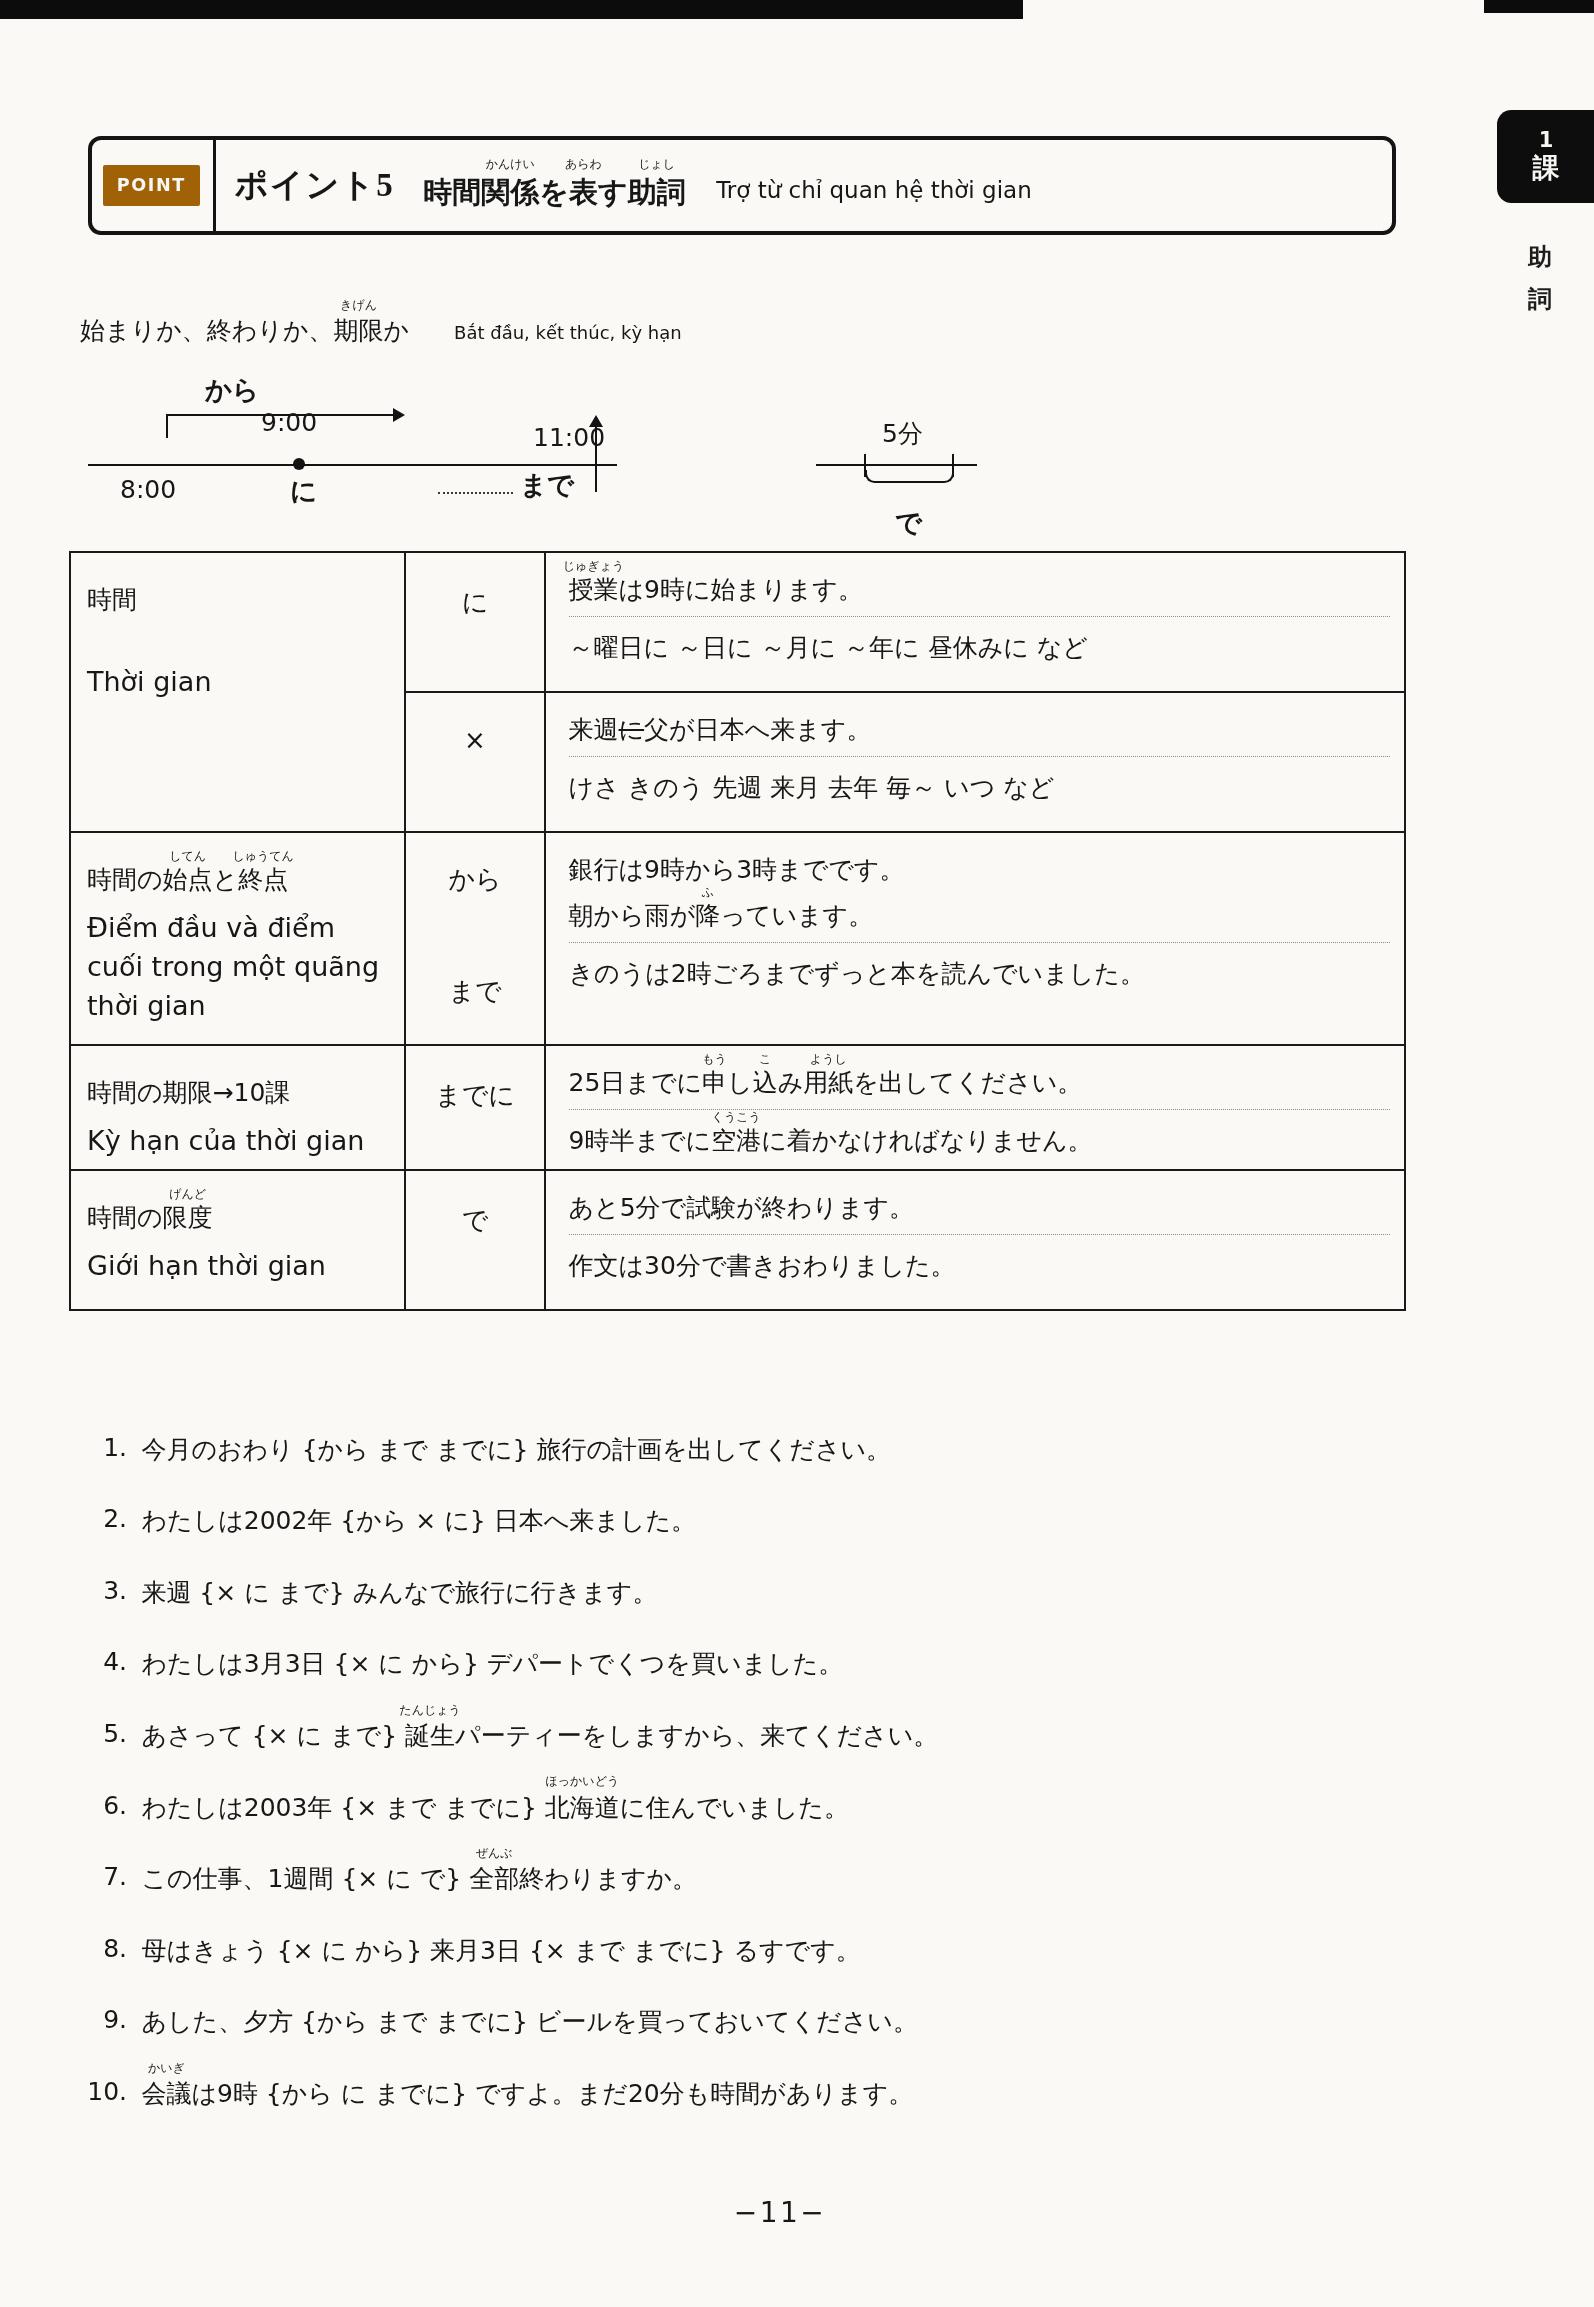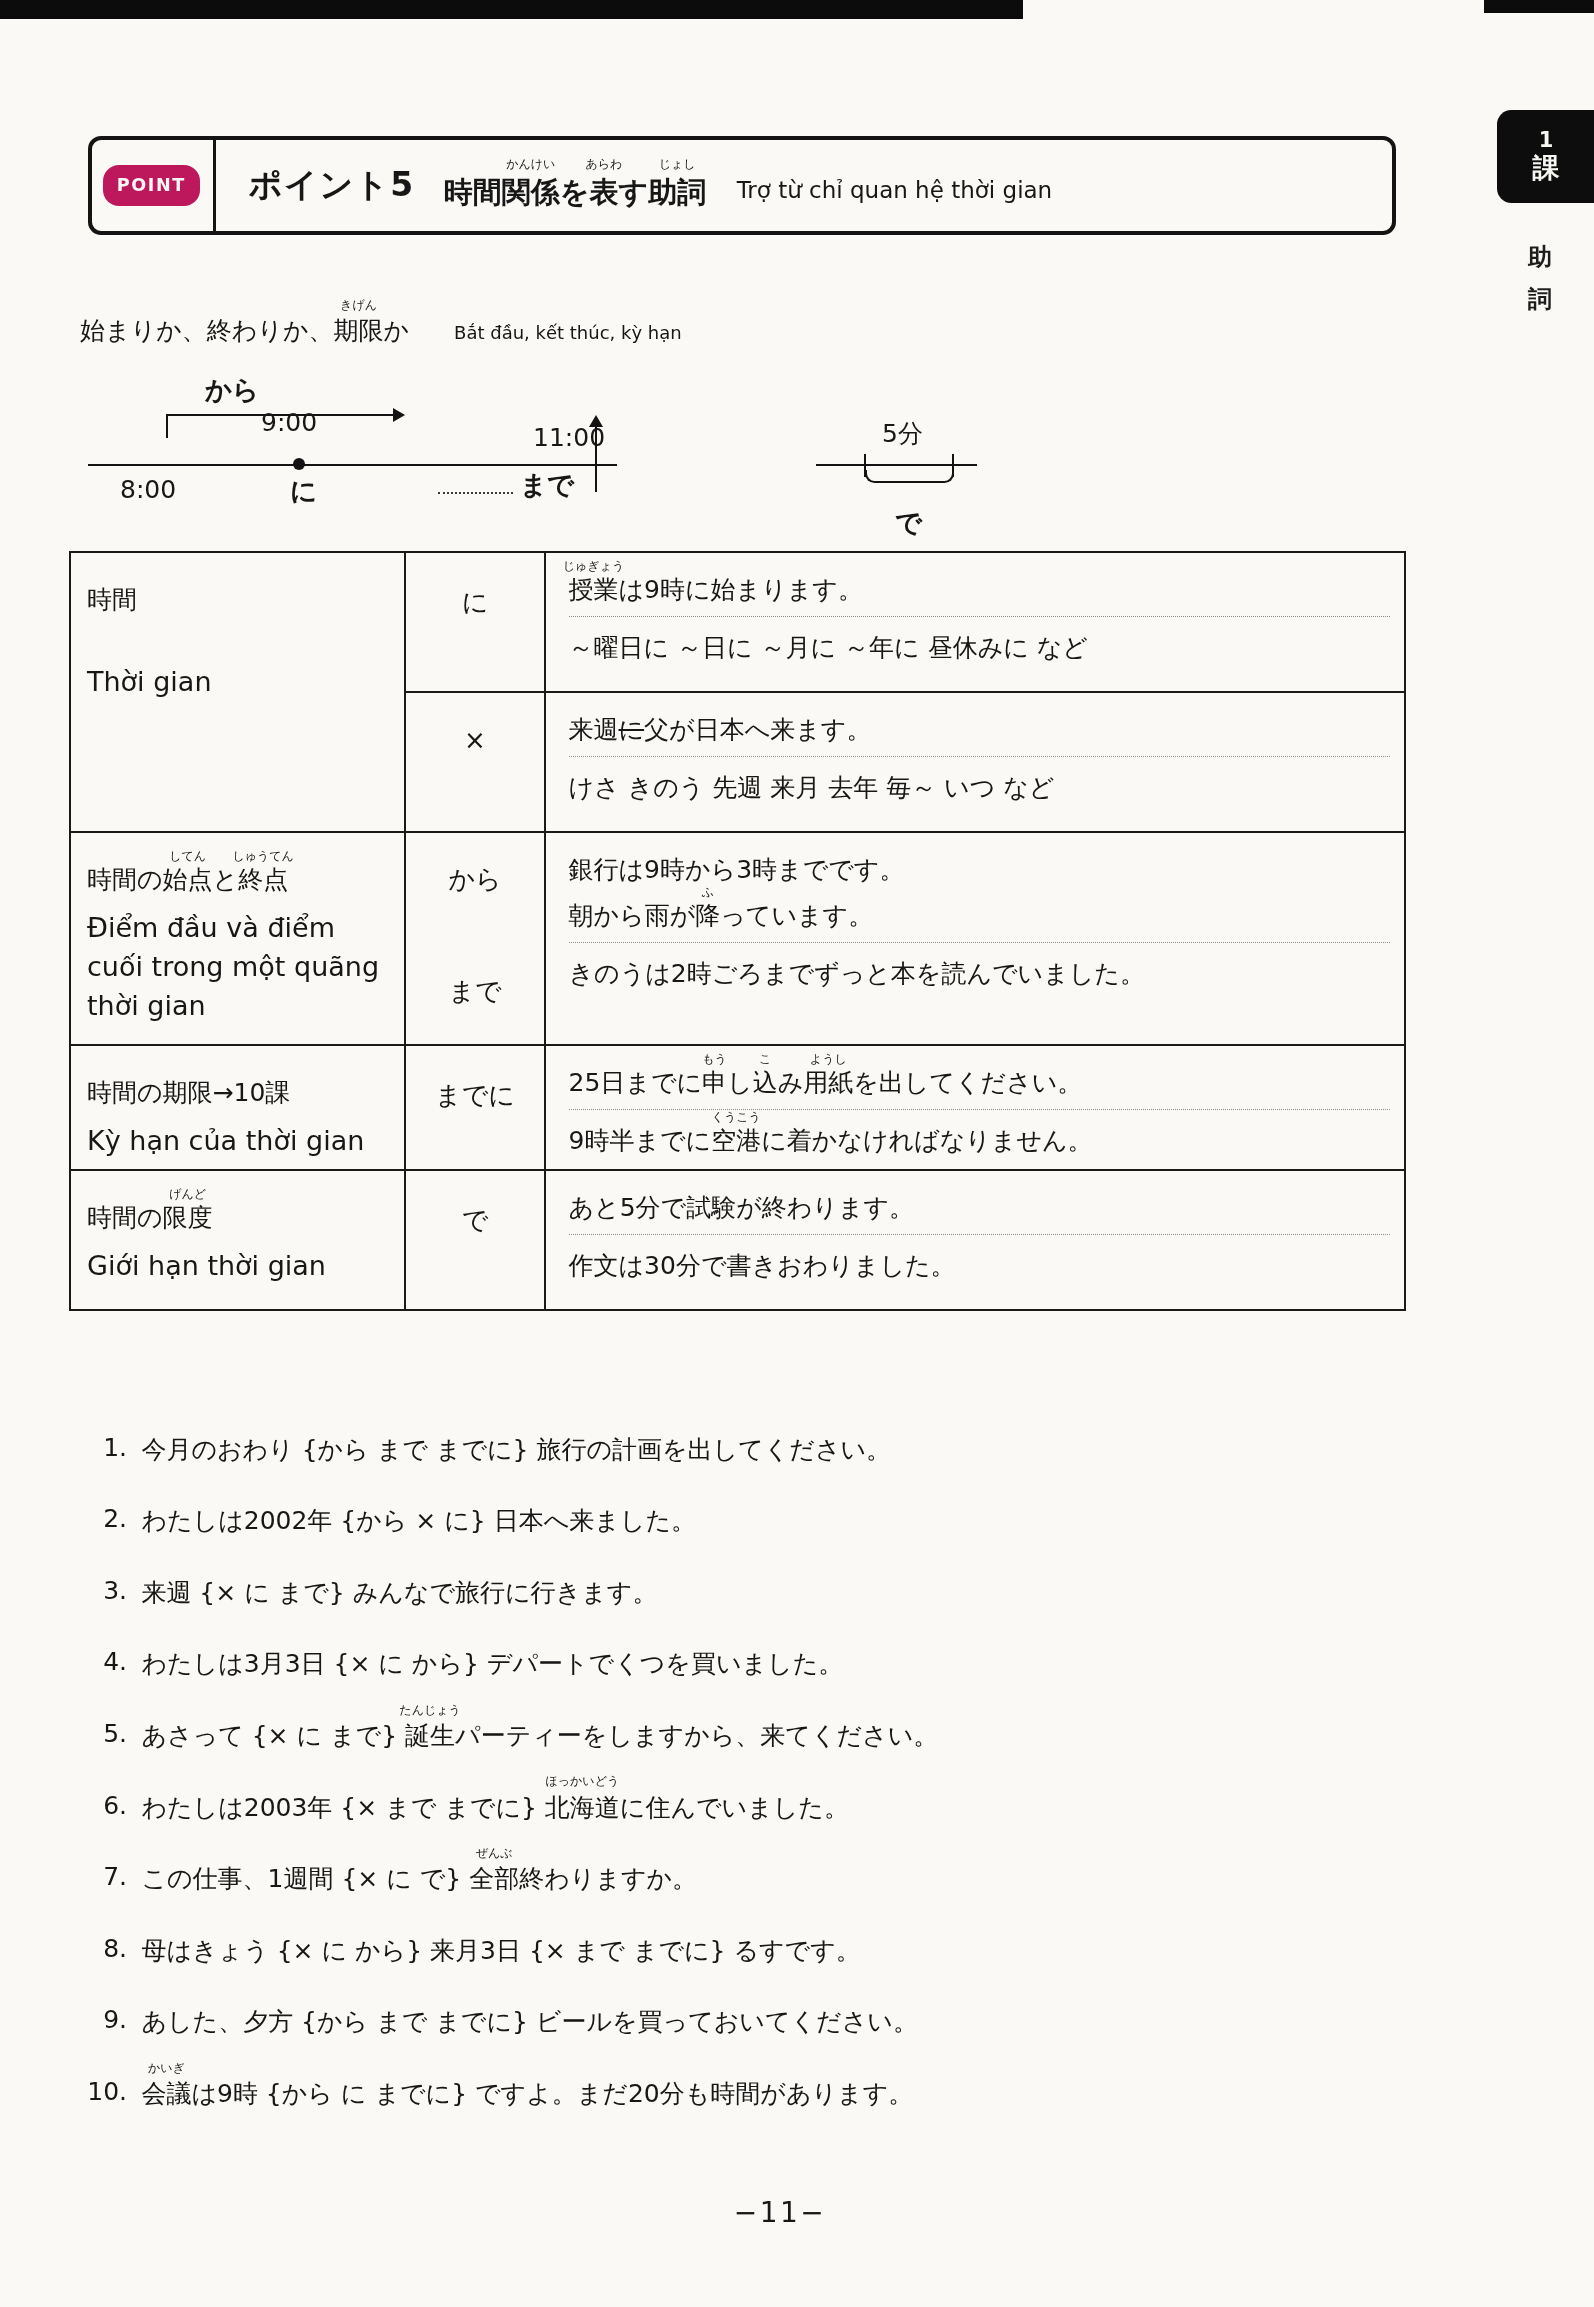--- a/index.html
+++ b/index.html
@@ -17,24 +17,24 @@
               align-items:center; justify-content:center; gap:1.6px; }
   .side-tab .c1 { font-size:21px; font-weight:bold; line-height:1; }
   .side-tab .c2 { font-size:27px; font-weight:bold; line-height:1.1; }
   .side-topic { position:absolute; left:1511px; top:241px; width:58px; display:flex; flex-direction:column;
                 align-items:center; gap:9.6px; font-size:24px; font-weight:bold; color:#1d1d1d; }
 
   
   .point-box { position:absolute; left:88px; top:136px; width:1308px; height:99px;
                border:4px solid #141414; border-radius:13px; display:flex; align-items:center;
                padding:0 21px 0 11.2px; background:#faf9f5; }
-  .point-badge { background:#be185d; color:#f7f7f4; border-radius:16px; font-weight:bold; font-size:17.6px;
+  .point-badge { background:#a16207; color:#f7f7f4; border-radius:2px; font-weight:bold; font-size:17.6px;
                  letter-spacing:1.6px; padding:12px 13.6px; line-height:1; }
   .point-divider { width:3.2px; align-self:stretch; background:#141414; margin-left:13px; }
-  .point-no { font-size:33px; font-weight:bold; margin-left:33px; letter-spacing:1.6px; white-space:nowrap; }
+  .point-no { font-size:33px; font-weight:bold; margin-left:19px; letter-spacing:1.6px; white-space:nowrap;font-family:Liberation Serif, serif; }
   .point-title-jp { font-size:29px; font-weight:bold; margin-left:29px; padding-top:14.4px; white-space:nowrap; }
   .point-title-vi { font-size:23px; margin-left:30.5px; padding-top:8px; white-space:nowrap; }
 
   
   .rb { position:relative; display:inline-block; }
   .rb > .rt { position:absolute; left:50%; top:-15.2px; transform:translateX(-50%); font-size:12px;
               font-weight:normal; line-height:1; white-space:nowrap; letter-spacing:0; }
   .strike { text-decoration:line-through; text-decoration-thickness:2px; }
 
   

